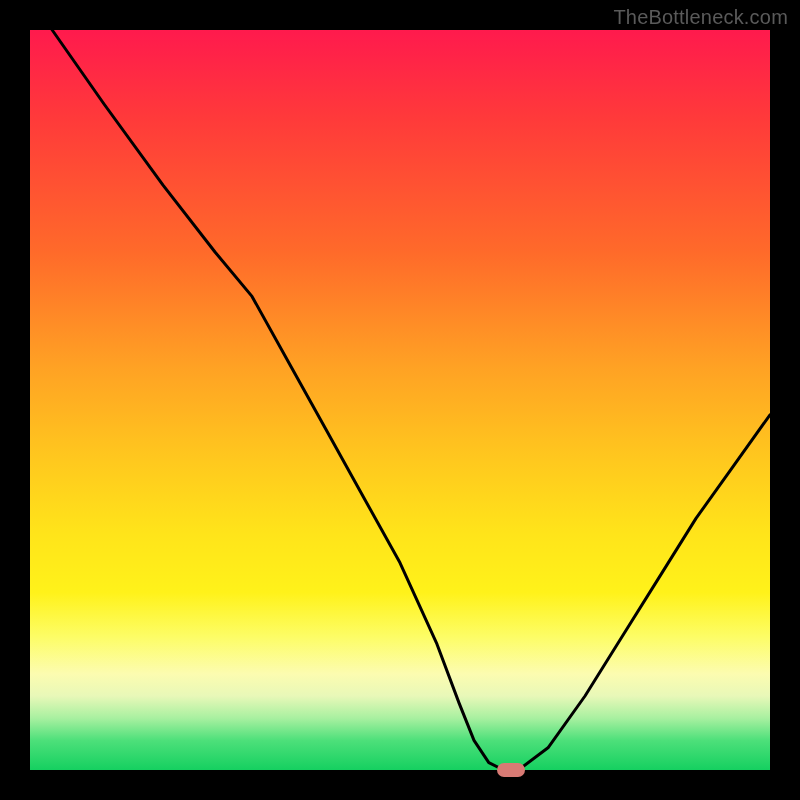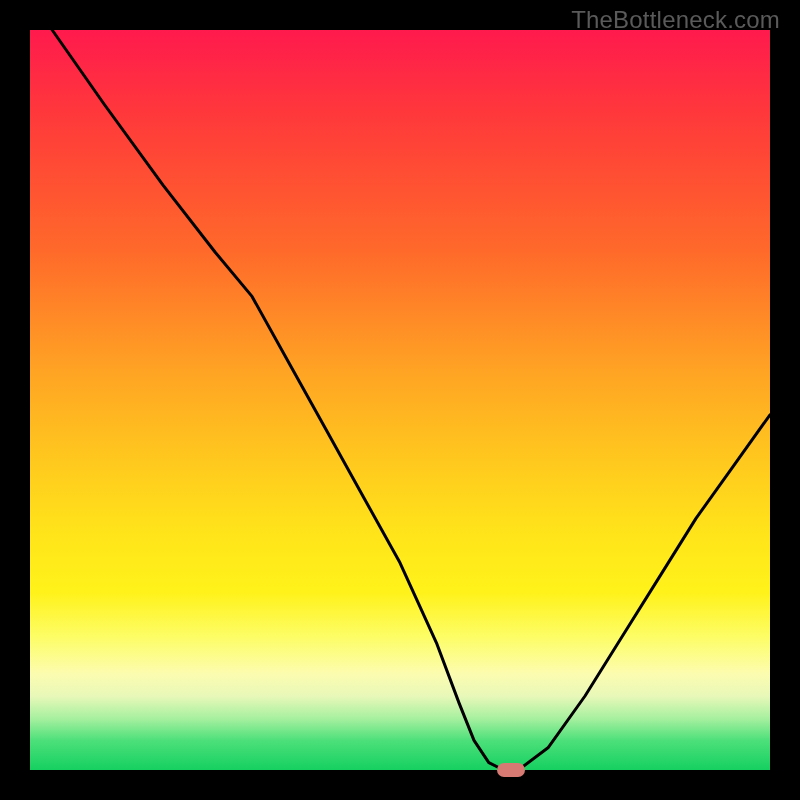--- a/index.html
+++ b/index.html
@@ -37,23 +37,23 @@
       #fcfcb0 87%,
       #e8f8b8 90%,
       #a8f0a0 93%,
       #4de07a 96%,
       #15d060 100%
     );
   }
   .attribution {
     position: absolute;
     top: 6px;
-    right: 20px;
+    right: 12px;
     color: #5a5a5a;
-    font-size: 24px;
+    font-size: 20px;
     font-weight: 500;
     letter-spacing: 0.2px;
   }
   svg.curve {
     position: absolute;
     left: 0;
     top: 0;
     width: 740px;
     height: 740px;
     overflow: visible;

